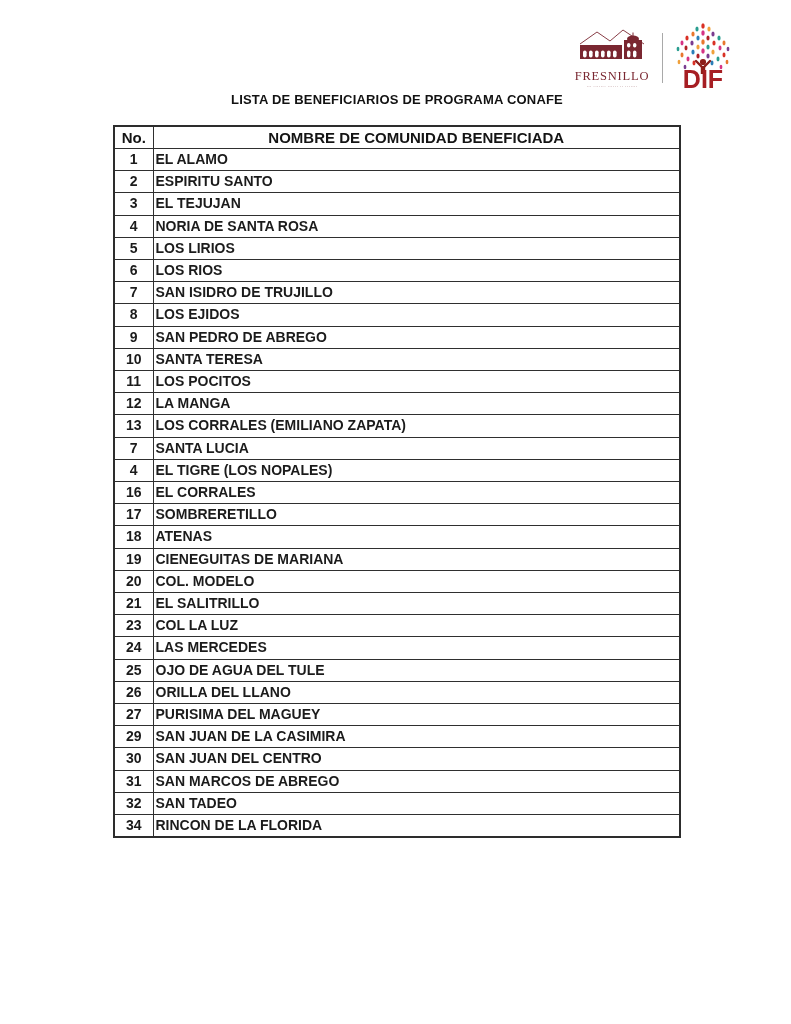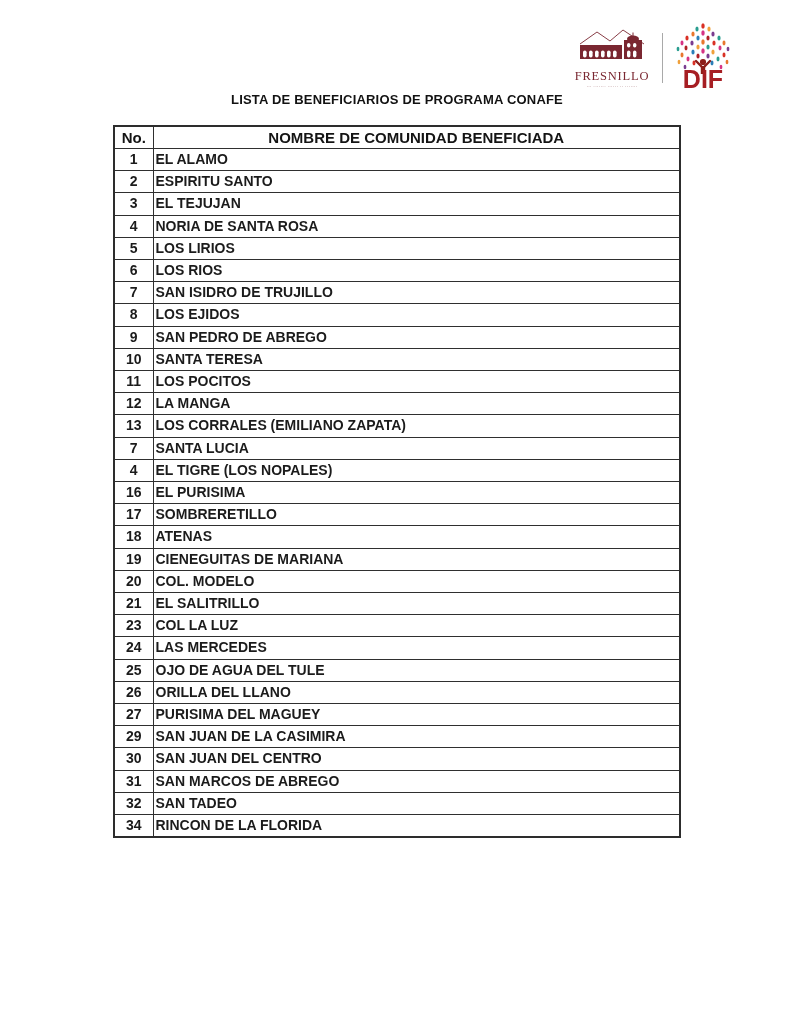--- a/index.html
+++ b/index.html
@@ -266,21 +266,21 @@
         <tr class="">
         <td class="cell-no">7</td>
         <td class="cell-name">SANTA LUCIA</td>
       </tr>
         <tr class="">
         <td class="cell-no">4</td>
         <td class="cell-name">EL TIGRE (LOS NOPALES)</td>
       </tr>
         <tr class="">
         <td class="cell-no">16</td>
-        <td class="cell-name">EL PURISIMA</td>
+        <td class="cell-name">EL CORRALES</td>
       </tr>
         <tr class="">
         <td class="cell-no">17</td>
         <td class="cell-name">SOMBRERETILLO</td>
       </tr>
         <tr class="">
         <td class="cell-no">18</td>
         <td class="cell-name">ATENAS</td>
       </tr>
         <tr class="">

